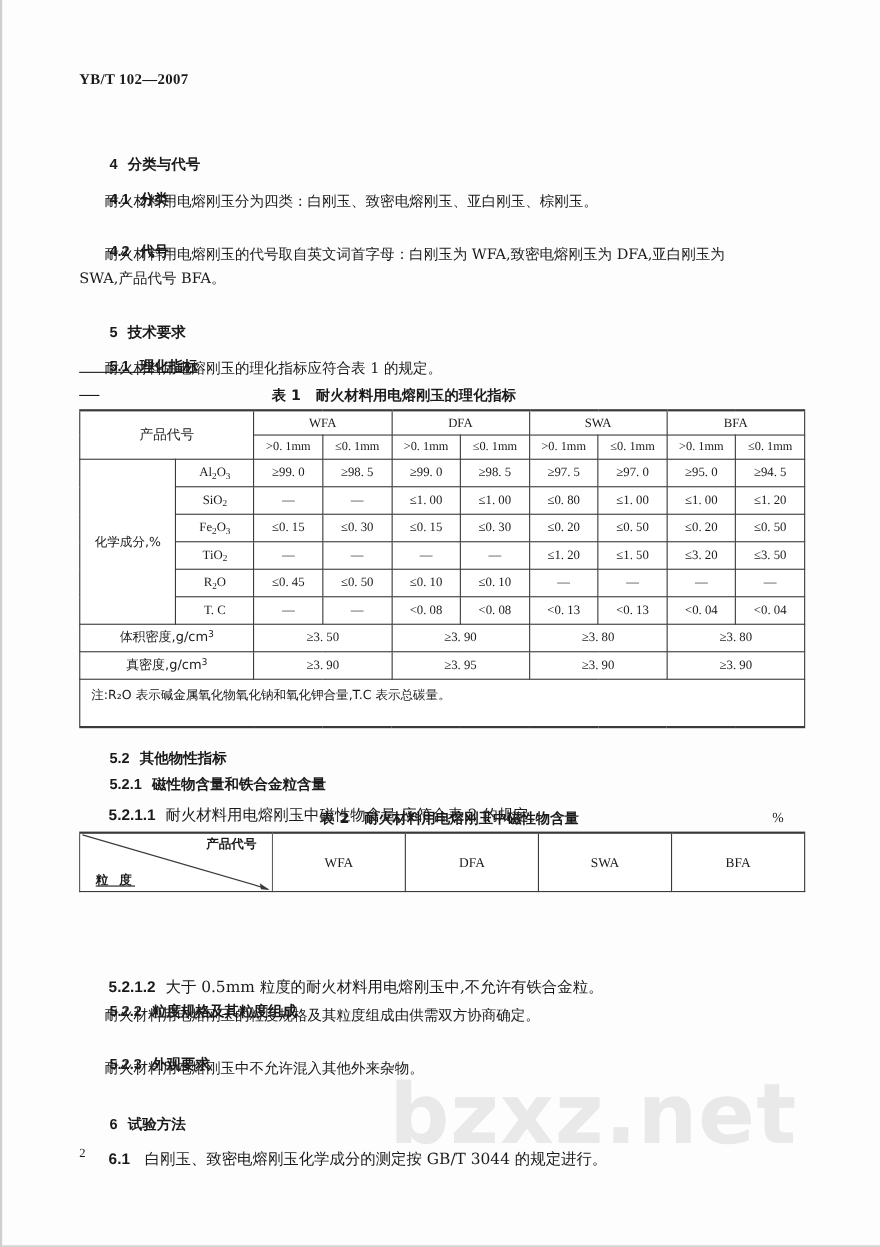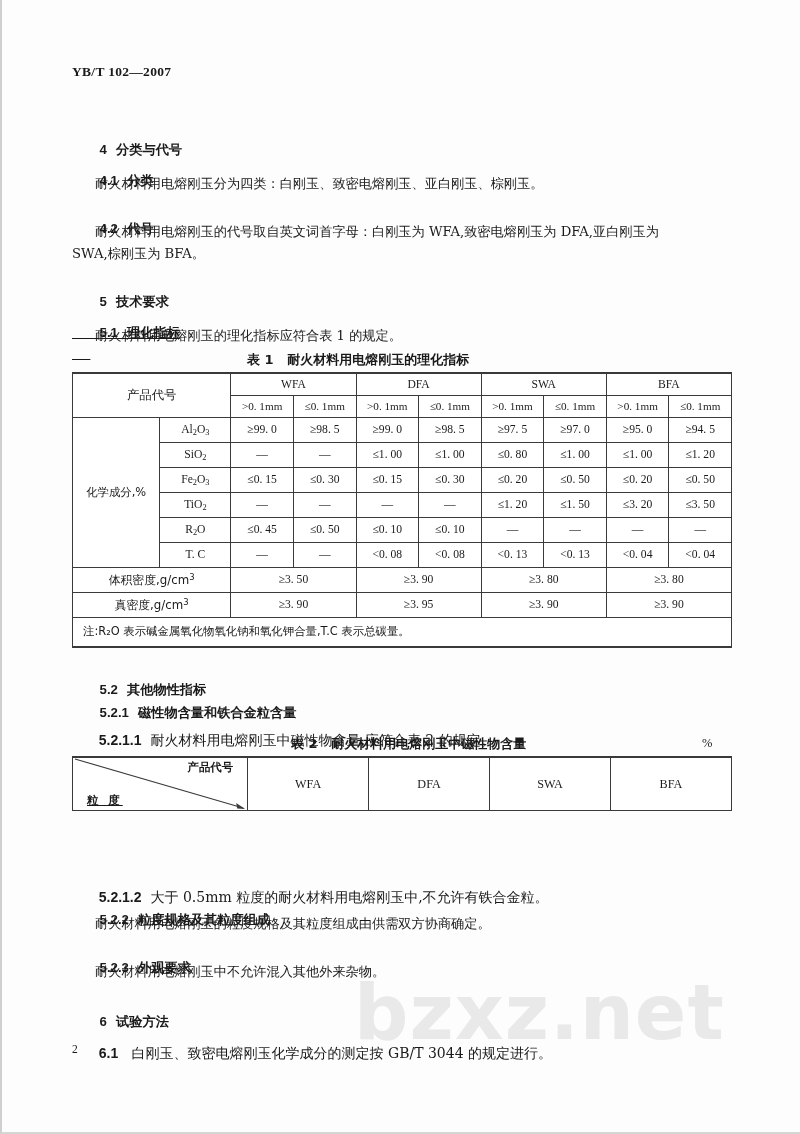--- a/index.html
+++ b/index.html
@@ -132,21 +132,21 @@
   #table1 { left: 70px; top: 372px; width: 660px; }
   #table1 td { height: 24px; }
   #table1 .hdr-grp { height: 21px; }
   #table1 .hdr-sz  { height: 21px; font-size: 11.2px; }
   #table1 .lbl-prod { font-size: 12.4px; }
   #table1 .rowlabel { width: 78px; }
   #table1 .sidelabel { width: 98px; }
   #table1 .valcell { width: 69px; }
   #table1 .note-row td {
     text-align: left;
-    padding: 3px 0 3px 10px;
+    padding: 3px 0 17px 10px;
     height: 22px;
     font-size: 11.4px;
   }
   #table1 .dens-label { font-size: 11.8px; margin-top: 38px; }
 
   
   #table2 { left: 70px; top: 756px; width: 660px; }
   #table2 td { height: 30px; font-size: 12.2px; }
   #table2 .corner {
     width: 176px;
@@ -201,21 +201,21 @@
 
     <div class="clause heading" style="left:70px; top:151px;">
       <span class="h-num">4.1</span><span>&nbsp;&nbsp;</span><span>分类</span>
     </div>
     <div class="para" style="left:93px; top:173px;">耐火材料用电熔刚玉分为四类：白刚玉、致密电熔刚玉、亚白刚玉、棕刚玉。</div>
 
     <div class="clause heading" style="left:70px; top:199px;">
       <span class="h-num">4.2</span><span>&nbsp;&nbsp;</span><span>代号</span>
     </div>
     <div class="para" style="left:93px; top:221px;">耐火材料用电熔刚玉的代号取自英文词首字母：白刚玉为 WFA,致密电熔刚玉为 DFA,亚白刚玉为</div>
-    <div class="para" style="left:70px; top:243px;">SWA,棕刚玉为 BFA。</div>
+    <div class="para" style="left:70px; top:243px;">SWA,产品代号 BFA。</div>
 
     <div class="clause heading" style="left:70px; top:272px;">
       <span class="h-num">5</span><span>&nbsp;&nbsp;</span><span>技术要求</span>
     </div>
 
     <div class="clause heading" style="left:70px; top:303px;text-decoration:underline;">
       <span class="h-num">5.1</span><span>&nbsp;&nbsp;</span><span>理化指标</span>
     </div>
     <div class="para" style="left:93px; top:325px;">耐火材料用电熔刚玉的理化指标应符合表 1 的规定。</div>
 

